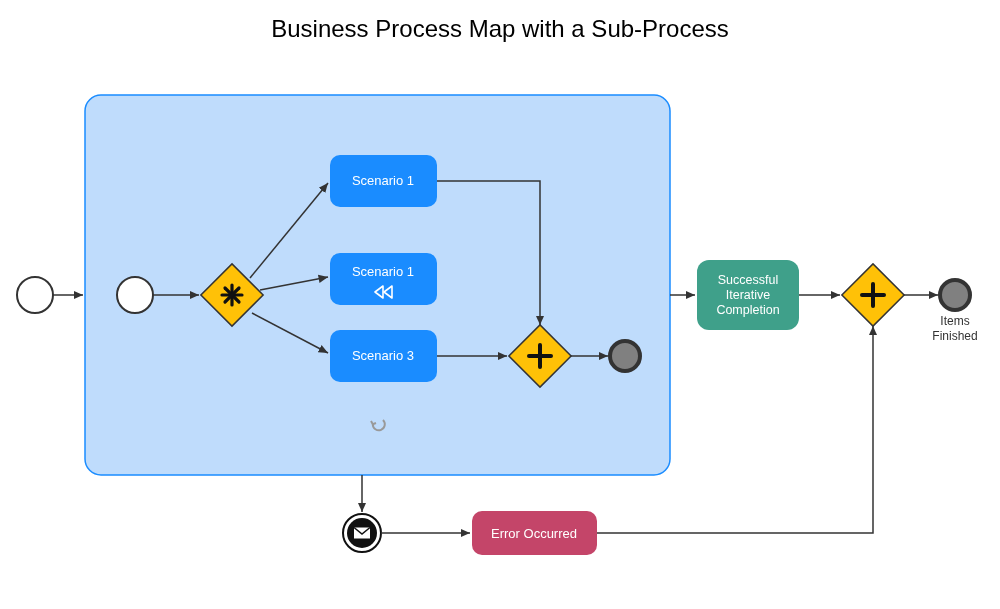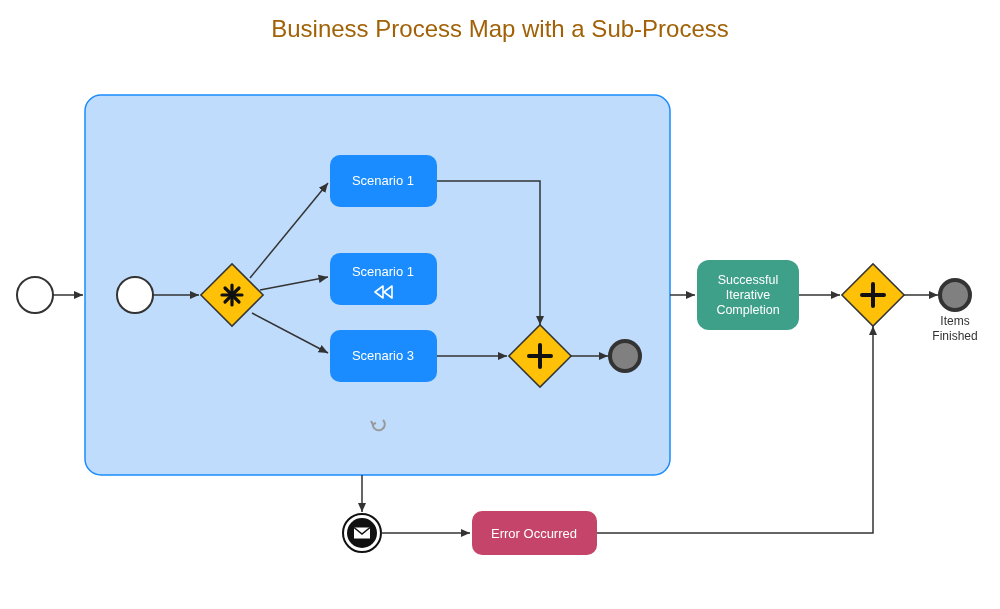--- a/index.html
+++ b/index.html
@@ -11,21 +11,21 @@
     font-family: Arial, Helvetica, sans-serif;
     color: #333;
   }
   .title {
     position: absolute;
     top: 15px;
     left: 0;
     width: 1000px;
     text-align: center;
     font-size: 24px;
-    color: #a16207;
+    color: #000000;
   }
   svg { position: absolute; top: 0; left: 0; }
   .task-text { fill: #fff; font-size: 13px; }
   .task-text-green { fill: #fff; font-size: 12.5px; }
   .end-label { fill: #333; font-size: 12px; }
 </style>
 </head>
 <body>
 
 <div class="title">Business Process Map with a Sub-Process</div>

